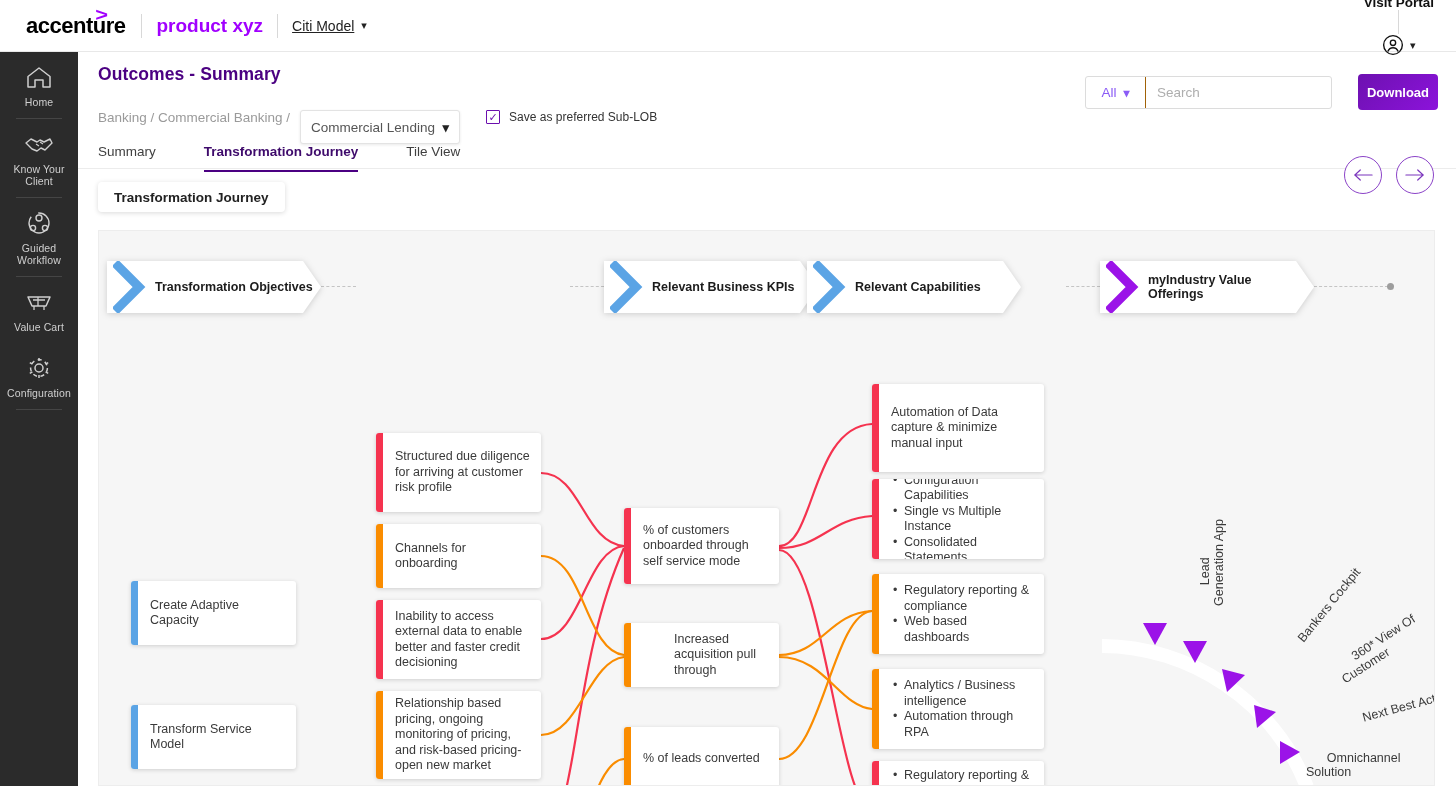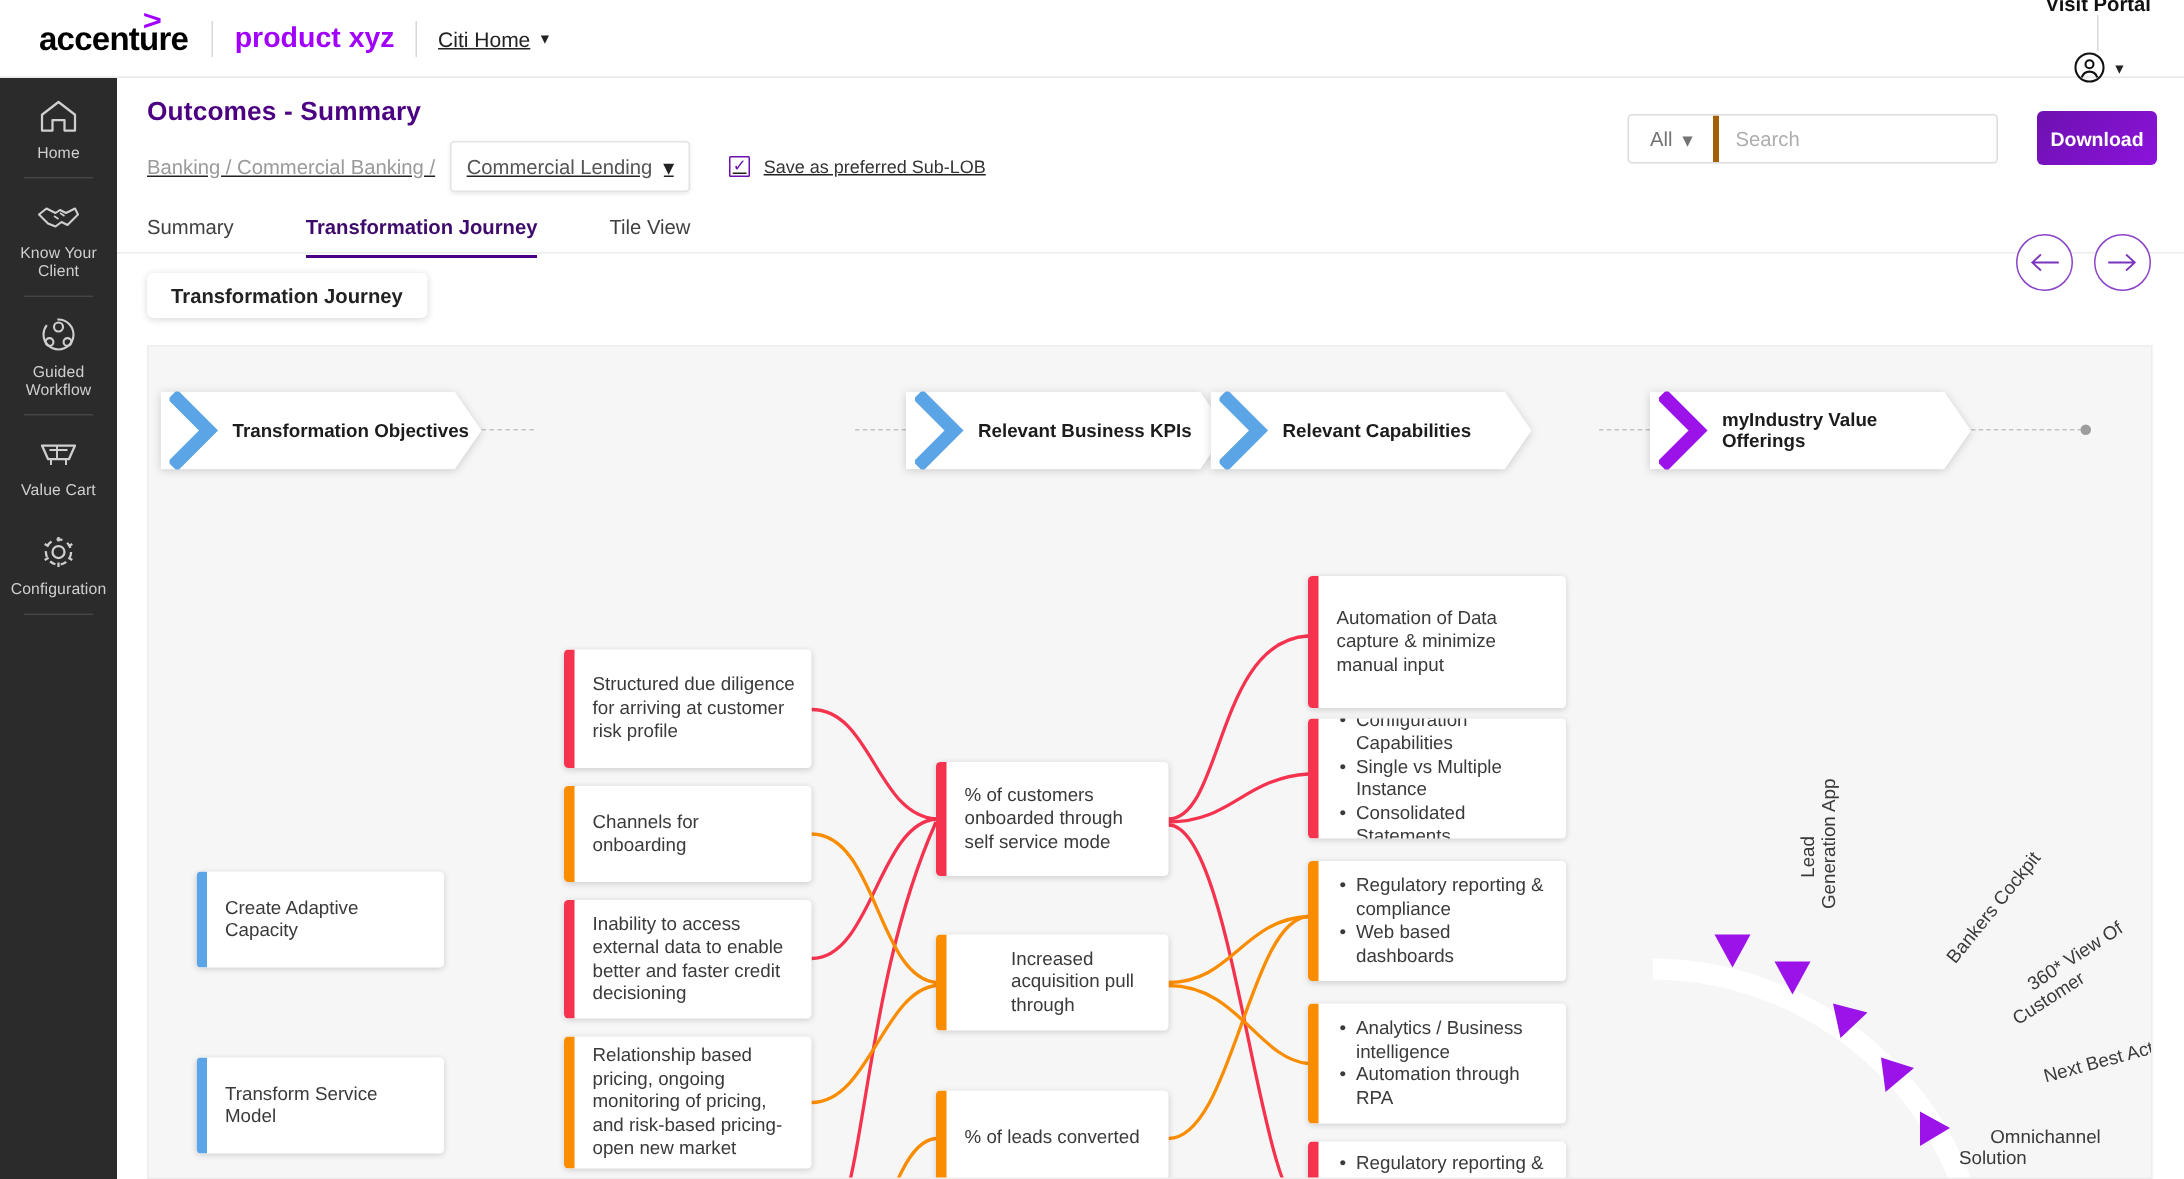--- a/index.html
+++ b/index.html
@@ -60,21 +60,21 @@
     letter-spacing:0.1px;
   }
   .nav-sep { height:1px; background:#454545; margin:0 16px; }
 
   
   .page { position:absolute; left:78px; top:52px; width:1378px; height:734px; background:#fff; }
   .page-title {
     position:absolute; left:20px; top:12px;
     font-size:17.5px; font-weight:bold; color:#4b0082; letter-spacing:0.1px;
   }
-  .crumb-row { position:absolute; left:20px; top:42px; display:flex; align-items:center;text-decoration:underline; }
+  .crumb-row { position:absolute; left:20px; top:58px; display:flex; align-items:flex-start; }
   .crumb { font-size:13.5px; color:#9a9a9a; }
   .sublob-select {
     margin-left:10px; width:160px; height:34px; background:#fff;
     border:1px solid #e3e3e3; border-radius:3px;
     display:flex; align-items:center; padding:0 10px;
     box-shadow:0 1px 3px rgba(0,0,0,.09); cursor:pointer;
   }
   .sublob-select span { font-size:13.5px; color:#555; }
   .sublob-select .caret2 { margin-left:auto; font-size:13px; color:#222; font-weight:bold; }
   .save-pref { margin-left:26px; display:flex; align-items:center; gap:9px; cursor:pointer; }
@@ -86,21 +86,21 @@
   .save-pref-label { font-size:12px; color:#333; }
 
   
   .search-group {
     position:absolute; right:124px; top:24px; height:33px;
     display:flex; border:1px solid #dcdcdc; border-radius:3px; overflow:hidden;
     background:#fff;
   }
   .sg-all {
     width:60px; display:flex; align-items:center; justify-content:center; gap:7px;
-    font-size:13.5px; color:#737373; border-right:4px solid #a16207; cursor:pointer;
+    font-size:13.5px; color:#8b5cf6; border-right:1px solid #a16207; cursor:pointer;
   }
   .sg-input-wrap { width:185px; display:flex; align-items:center; padding:0 9px; }
   .sg-input {
     border:0; outline:0; flex:1; font-size:13.5px; color:#333;
     font-family:"Liberation Sans", sans-serif; background:transparent;
   }
   .sg-input::placeholder { color:#aeaeae; }
   .dl-btn {
     position:absolute; right:18px; top:22px; width:80px; height:36px;
     background:linear-gradient(135deg,#6d11b0,#8c13db); color:#fff;
@@ -191,21 +191,21 @@
 
 <div class="topbar">
   <div class="acc-logo">
     <span>accenture</span>
     <span class="acc-arrow">&gt;</span>
   </div>
   <div class="vdiv"></div>
   <div class="prod-name">product xyz</div>
   <div class="vdiv"></div>
   <div class="client-wrap">
-    <span class="client-name">Citi Home</span>
+    <span class="client-name">Citi Model</span>
     <span class="caret">▾</span>
   </div>
   <div class="topbar-right">
     <span class="visit-portal">Visit Portal</span>
     <span class="vdiv"></span>
     <span class="avatar-wrap">
       <svg class="avatar-ic" viewBox="0 0 24 24">
         <circle cx="12" cy="12" r="10.2" fill="none" stroke="#111" stroke-width="1.5"></circle>
         <circle cx="12" cy="9.6" r="2.9" fill="none" stroke="#111" stroke-width="1.5"></circle>
         <path d="M6.3 19.2c1.1-2.8 3.2-4.2 5.7-4.2s4.6 1.4 5.7 4.2" fill="none" stroke="#111" stroke-width="1.5"></path>

